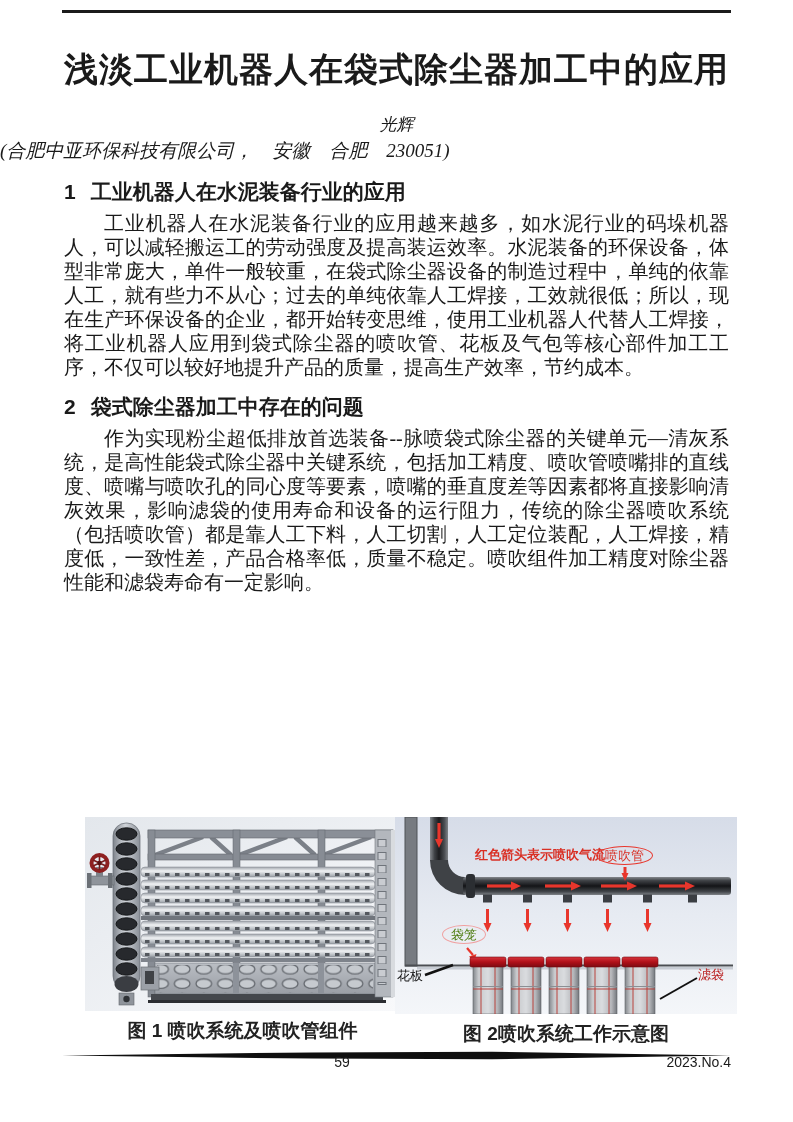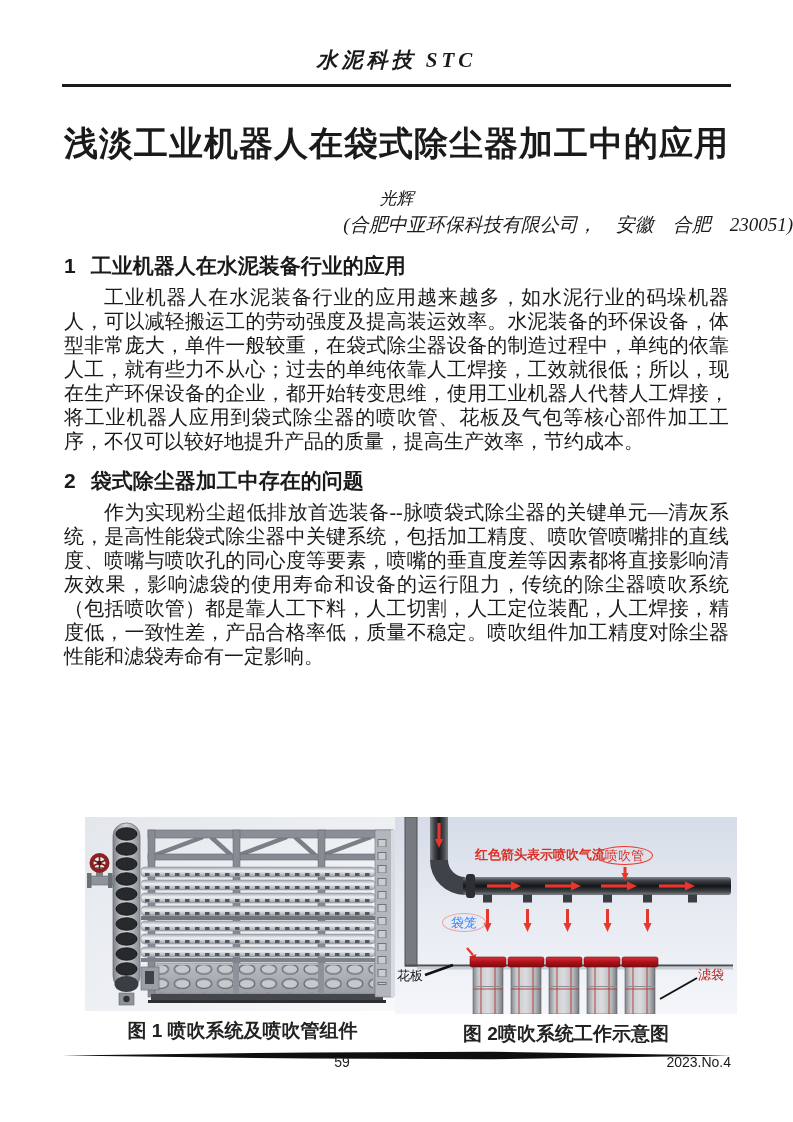--- a/index.html
+++ b/index.html
@@ -37,21 +37,21 @@
     font-family:"Liberation Sans","DejaVu Sans",sans-serif;
   }
   .author{
     margin-top:20px;
     text-align:center;
     font-size:17px;
     font-style:italic;
   }
   .affiliation{
     margin-top:2px;
-    text-align:right;
+    text-align:left;
     font-size:19px;
     font-style:italic;
     white-space:pre;
   }
   
   .section-heading{
     margin:14px 64px 0;
     font-size:21px;
     font-weight:bold;
     font-family:"Liberation Sans","DejaVu Sans",sans-serif;
@@ -82,42 +82,41 @@
   
   .f2-label{
     position:absolute;
     font-size:13px;
     line-height:15px;
     font-family:"Liberation Sans","DejaVu Sans",sans-serif;
     white-space:nowrap;
   }
   .f2-note{left:80px;top:30px;color:#d93025;font-weight:600;}
   .f2-blowpipe{left:201px;top:29px;color:#d93025;border:1.5px solid #e8362c;border-radius:50%;padding:1px 8px;}
-  .f2-bagcage{left:47px;top:96px;color:#3b82f6;border:1.5px solid #f0a0a0;border-radius:50%;padding:1px 8px;}
+  .f2-bagcage{left:47px;top:108px;color:#4d7c0f;border:1.5px solid #f0a0a0;border-radius:50%;padding:1px 8px;}
   .f2-huaban{left:2px;top:151px;color:#111;}
   .f2-lvdai{left:303px;top:150px;color:#b91c1c;}
   
   .footer-rule{position:absolute;left:62px;top:1046px;}
   .page-number{
     position:absolute;left:0;top:1054px;width:684px;
     text-align:center;font-size:14px;
     font-family:"Liberation Sans","DejaVu Sans",sans-serif;
   }
   .issue-number{
     position:absolute;right:62px;top:1054px;
     font-size:14px;
     font-family:"Liberation Sans","DejaVu Sans",sans-serif;
   }
 </style>
 </head>
 <body>
 
 <div class="page">
 
-  <div class="journal-title">水泥科技 STC</div>
   <div class="header-rule"></div>
 
   <div class="article-title">浅淡工业机器人在袋式除尘器加工中的应用</div>
   <div class="author">光辉</div>
   <div class="affiliation">(合肥中亚环保科技有限公司，　安徽　合肥　230051)</div>
 
   <div class="section-heading"><span class="sec-num">1</span><span>工业机器人在水泥装备行业的应用</span></div>
   <div class="para">工业机器人在水泥装备行业的应用越来越多，如水泥行业的码垛机器人，可以减轻搬运工的劳动强度及提高装运效率。水泥装备的环保设备，体型非常庞大，单件一般较重，在袋式除尘器设备的制造过程中，单纯的依靠人工，就有些力不从心；过去的单纯依靠人工焊接，工效就很低；所以，现在生产环保设备的企业，都开始转变思维，使用工业机器人代替人工焊接，将工业机器人应用到袋式除尘器的喷吹管、花板及气包等核心部件加工工序，不仅可以较好地提升产品的质量，提高生产效率，节约成本。</div>
 
   <div class="section-heading second"><span class="sec-num">2</span><span>袋式除尘器加工中存在的问题</span></div>

